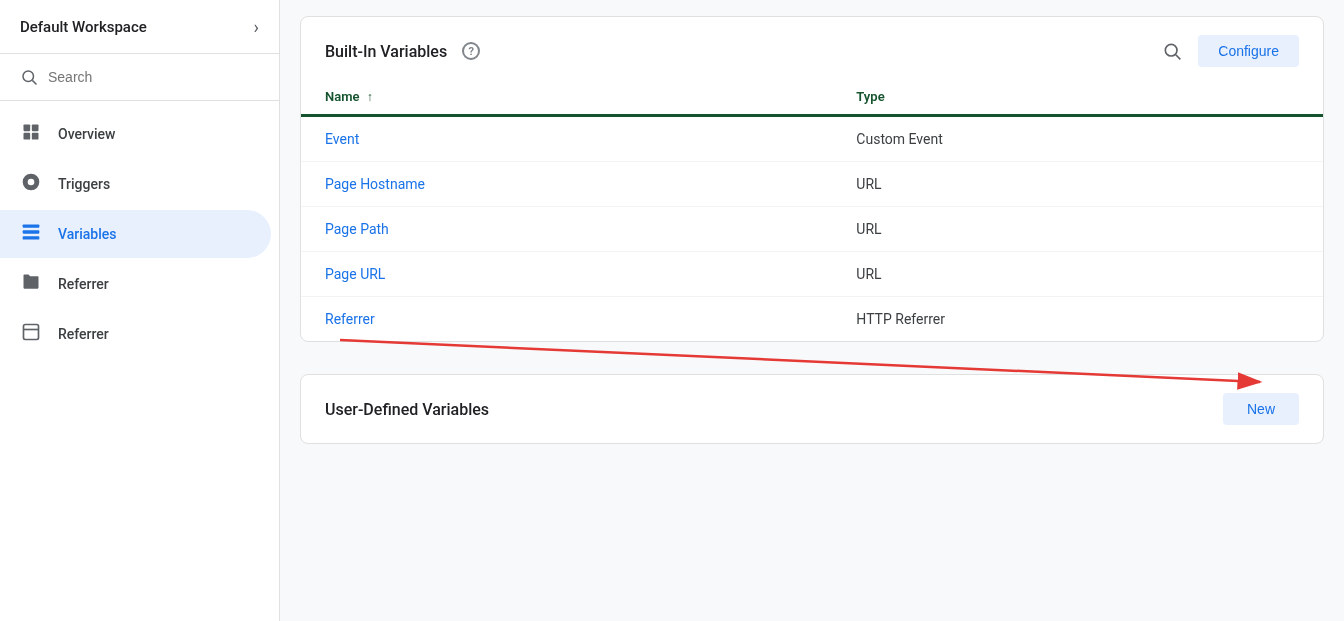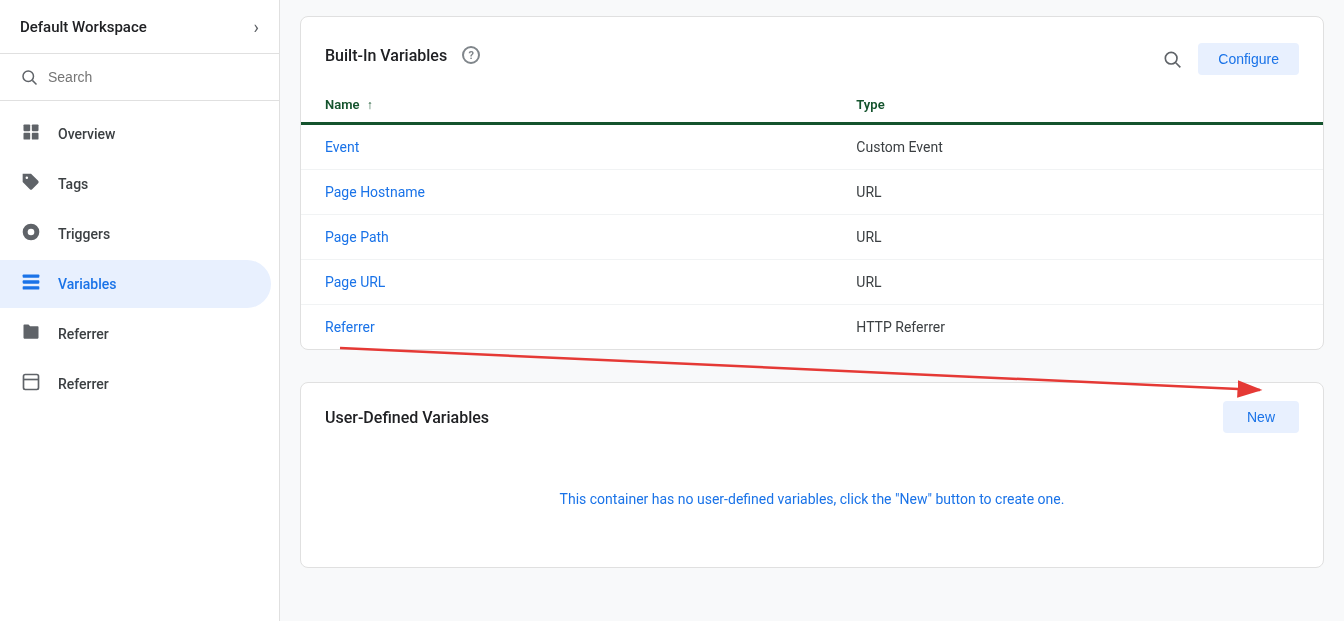--- a/index.html
+++ b/index.html
@@ -123,21 +123,20 @@
       justify-content: center;
       font-size: 11px;
       color: #80868b;
       cursor: pointer;
       font-weight: bold;
     }
     .card-actions {
       display: flex;
       align-items: center;
       gap: 12px;
-      margin-top: 8px;
     }
     .btn-configure {
       background: #e8f0fe;
       color: #1a73e8;
       border: none;
       border-radius: 4px;
       padding: 8px 20px;
       font-size: 14px;
       font-weight: 500;
       cursor: pointer;
@@ -237,29 +236,20 @@
         <svg width="20" height="20" viewBox="0 0 24 24" fill="#5f6368">
             <rect x="3" y="3" width="8" height="8" rx="1"></rect>
             <rect x="13" y="3" width="8" height="8" rx="1"></rect>
             <rect x="3" y="13" width="8" height="8" rx="1"></rect>
             <rect x="13" y="13" width="8" height="8" rx="1"></rect>
           </svg>
       </span>
       <span class="nav-label">Overview</span>
     </div>
 
-    <div class="nav-item">
-      <span class="nav-icon">
-        <svg width="20" height="20" viewBox="0 0 24 24" fill="#5f6368">
-            <path d="M20.59 13.41l-7.17 7.17a2 2 0 01-2.83 0L2 12V2h10l8.59 8.59a2 2 0 010 2.82z"></path>
-            <circle cx="7" cy="7" r="1.5" fill="white"></circle>
-          </svg>
-      </span>
-      <span class="nav-label">Tags</span>
-    </div>
 
     <div class="nav-item">
       <span class="nav-icon">
         <svg width="20" height="20" viewBox="0 0 24 24" fill="#5f6368">
             <circle cx="12" cy="12" r="10"></circle>
             <circle cx="12" cy="12" r="4" fill="white"></circle>
           </svg>
       </span>
       <span class="nav-label">Triggers</span>
     </div>
@@ -359,16 +349,15 @@
       </defs>
       <line x1="40" y1="20" x2="960" y2="62" stroke="#e53935" stroke-width="2.5" marker-end="url(#arrowhead)"></line>
     </svg>
   </div>
 
   <div class="card" style="margin-top:16px;">
     <div class="udf-header">
       <span class="udf-title">User-Defined Variables</span>
       <button class="btn-new">New</button>
     </div>
-    <div class="udf-empty">This container has no user-defined variables, click the "New" button to create one.</div>
   </div>
 
 </main>
 
 </body></html>

